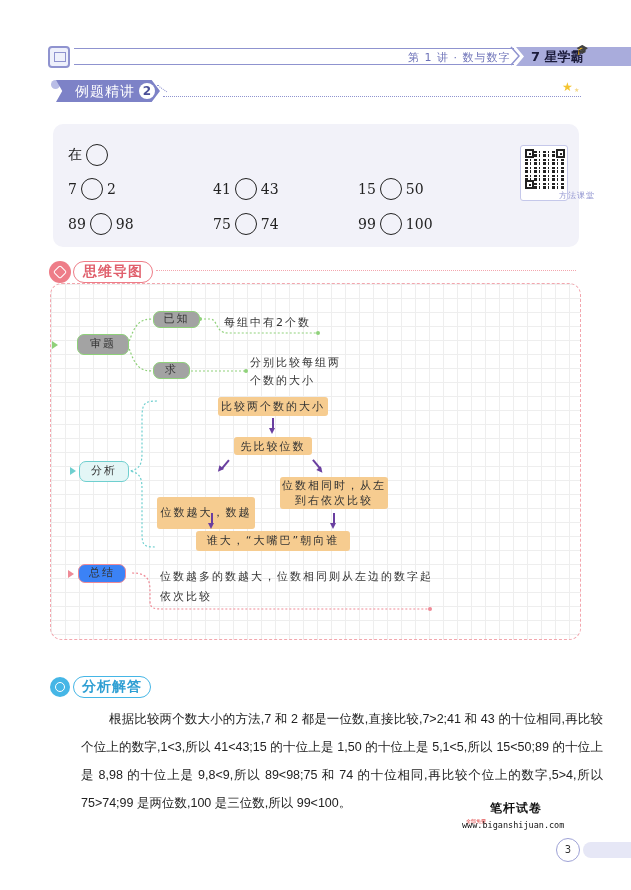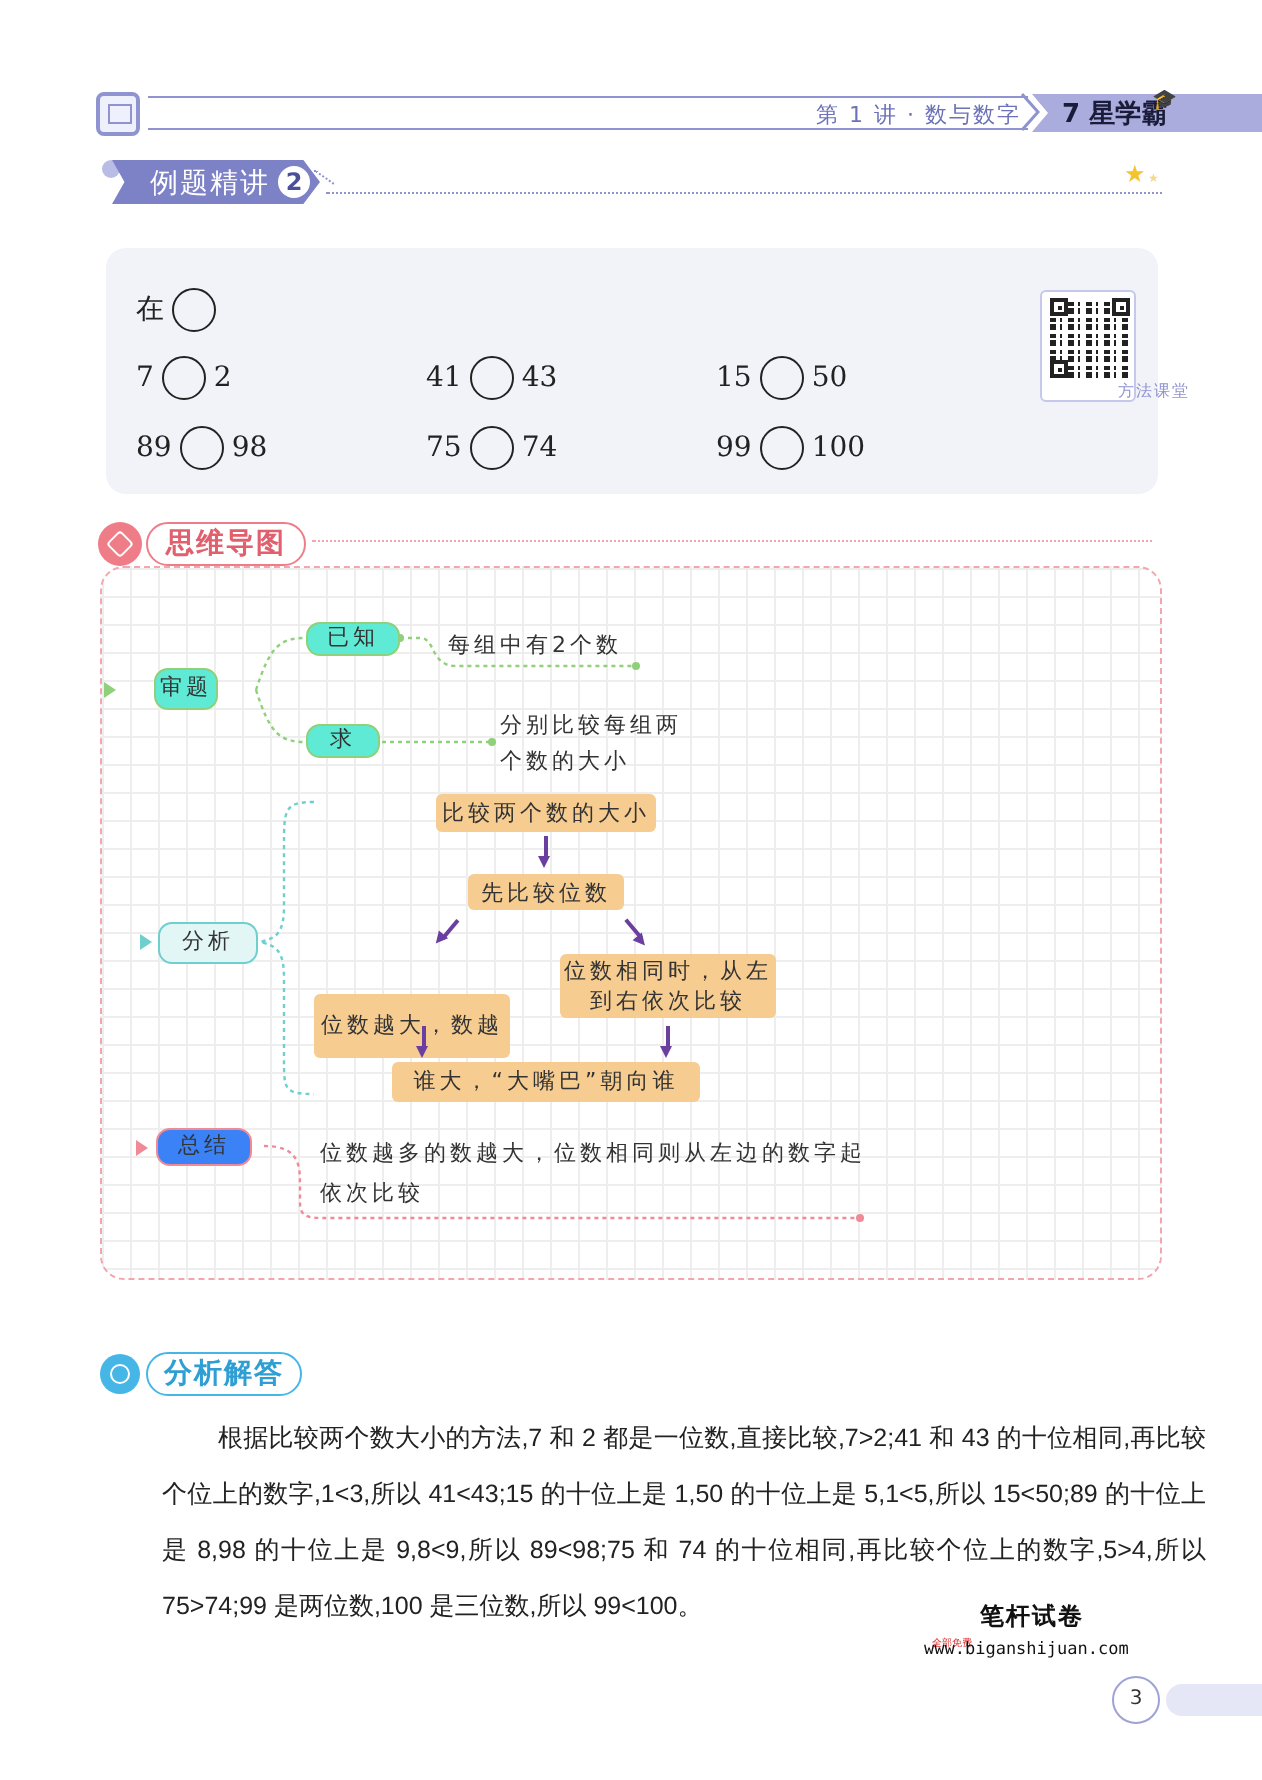--- a/index.html
+++ b/index.html
@@ -53,21 +53,21 @@
             background-color: #fff;
             background-image: linear-gradient(#eeeeee 1px, transparent 1px), linear-gradient(90deg, #eeeeee 1px, transparent 1px);
             background-size: 14px 14px; }
   .mm-icon { left: 49px; top: 261px; width: 22px; height: 22px; border-radius: 50%; background: #ee7d88; }
   .mm-icon::after { content: ""; position: absolute; left: 6px; top: 6px; width: 8px; height: 8px; border: 1.5px solid #fff; border-radius: 2px; transform: rotate(45deg); }
   .mm-pill { left: 73px; top: 261px; width: 80px; height: 22px; border: 1.5px solid #ee7d88; border-radius: 11px; background: #fff; }
   .mm-title { left: 83px; top: 263px; font-size: 14px; color: #e0606d; font-weight: bold; letter-spacing: 1px; }
   .mm-dash { left: 156px; top: 270px; width: 420px; border-top: 1.5px dotted #f3a6ae; }
 
   .node { position: absolute; border-radius: 7px; font-size: 11px; text-align: center; letter-spacing: 2px; color: #333; }
-  .node-green { border: 1.5px solid #8fd17a; background: #5eead4; }
+  .node-green { border: 1.5px solid #8fd17a; background: #a3a3a3; }
   .node-teal { border: 1.5px solid #6fcfcf; background: #e3f6f6; }
   .node-pink { border: 1.5px solid #ef8a96; background: #3b82f6; }
   .node-orange { background: #f6cc90; border-radius: 3px; }
   .tri { position: absolute; width: 0; height: 0; border-top: 4px solid transparent; border-bottom: 4px solid transparent; }
   .mm-text { position: absolute; font-size: 11px; letter-spacing: 2px; color: #333; line-height: 20px; }
   .arrow { position: absolute; width: 1.5px; background: #6a3fa0; }
   .arrow::after { content: ""; position: absolute; left: -3px; bottom: -4px; border-left: 3.5px solid transparent; border-right: 3.5px solid transparent; border-top: 6px solid #6a3fa0; }
 
   
   .ans-icon { left: 50px; top: 677px; width: 20px; height: 20px; border-radius: 50%; background: #45b6e6; }
@@ -169,21 +169,21 @@
   <path d="M141 88 L 196 88" fill="none" stroke="#8fd17a" stroke-width="1.2" stroke-dasharray="2,2"></path>
   <circle cx="196" cy="88" r="2" fill="#8fd17a"></circle>
 
   <path d="M107 118 C 92 118, 92 122, 92 140 L 92 170 C 92 184, 88 186, 80 188 C 88 190, 92 192, 92 206 L 92 246 C 92 262, 92 264, 107 264" fill="none" stroke="#6fcfcf" stroke-width="1.2" stroke-dasharray="2,2"></path>
 
   <path d="M82 290 C 100 290, 100 300, 100 310 L 100 318 C 100 326, 104 326, 115 326 L 380 326" fill="none" stroke="#ef8a96" stroke-width="1.2" stroke-dasharray="2,2"></path>
   <circle cx="380" cy="326" r="2" fill="#ef8a96"></circle>
 </svg>
 
 <div class="tri" style="left:52px; top:341px; border-left:6px solid #8fd17a;"></div>
-<div class="node node-green" style="left:77px; top:334px; width:32px; height:21px; line-height:18px;">审题</div>
+<div class="node node-green" style="left:77px; top:334px; width:52px; height:21px; line-height:18px;">审题</div>
 <div class="node node-green" style="left:153px; top:311px; width:47px; height:17px; line-height:14px;">已知</div>
 <div class="node node-green" style="left:153px; top:362px; width:37px; height:17px; line-height:14px;">求</div>
 <div class="mm-text" style="left:224px; top:313px;">每组中有2个数</div>
 <div class="mm-text" style="left:250px; top:353px;">分别比较每组两</div>
 <div class="mm-text" style="left:250px; top:371px;">个数的大小</div>
 
 <div class="tri" style="left:70px; top:467px; border-left:6px solid #6fcfcf;"></div>
 <div class="node node-teal" style="left:79px; top:461px; width:50px; height:21px; line-height:18px;">分析</div>
 <div class="node node-orange" style="left:218px; top:397px; width:110px; height:19px; line-height:19px;">比较两个数的大小</div>
 <div class="arrow" style="left:272px; top:418px; height:12px;"></div>

